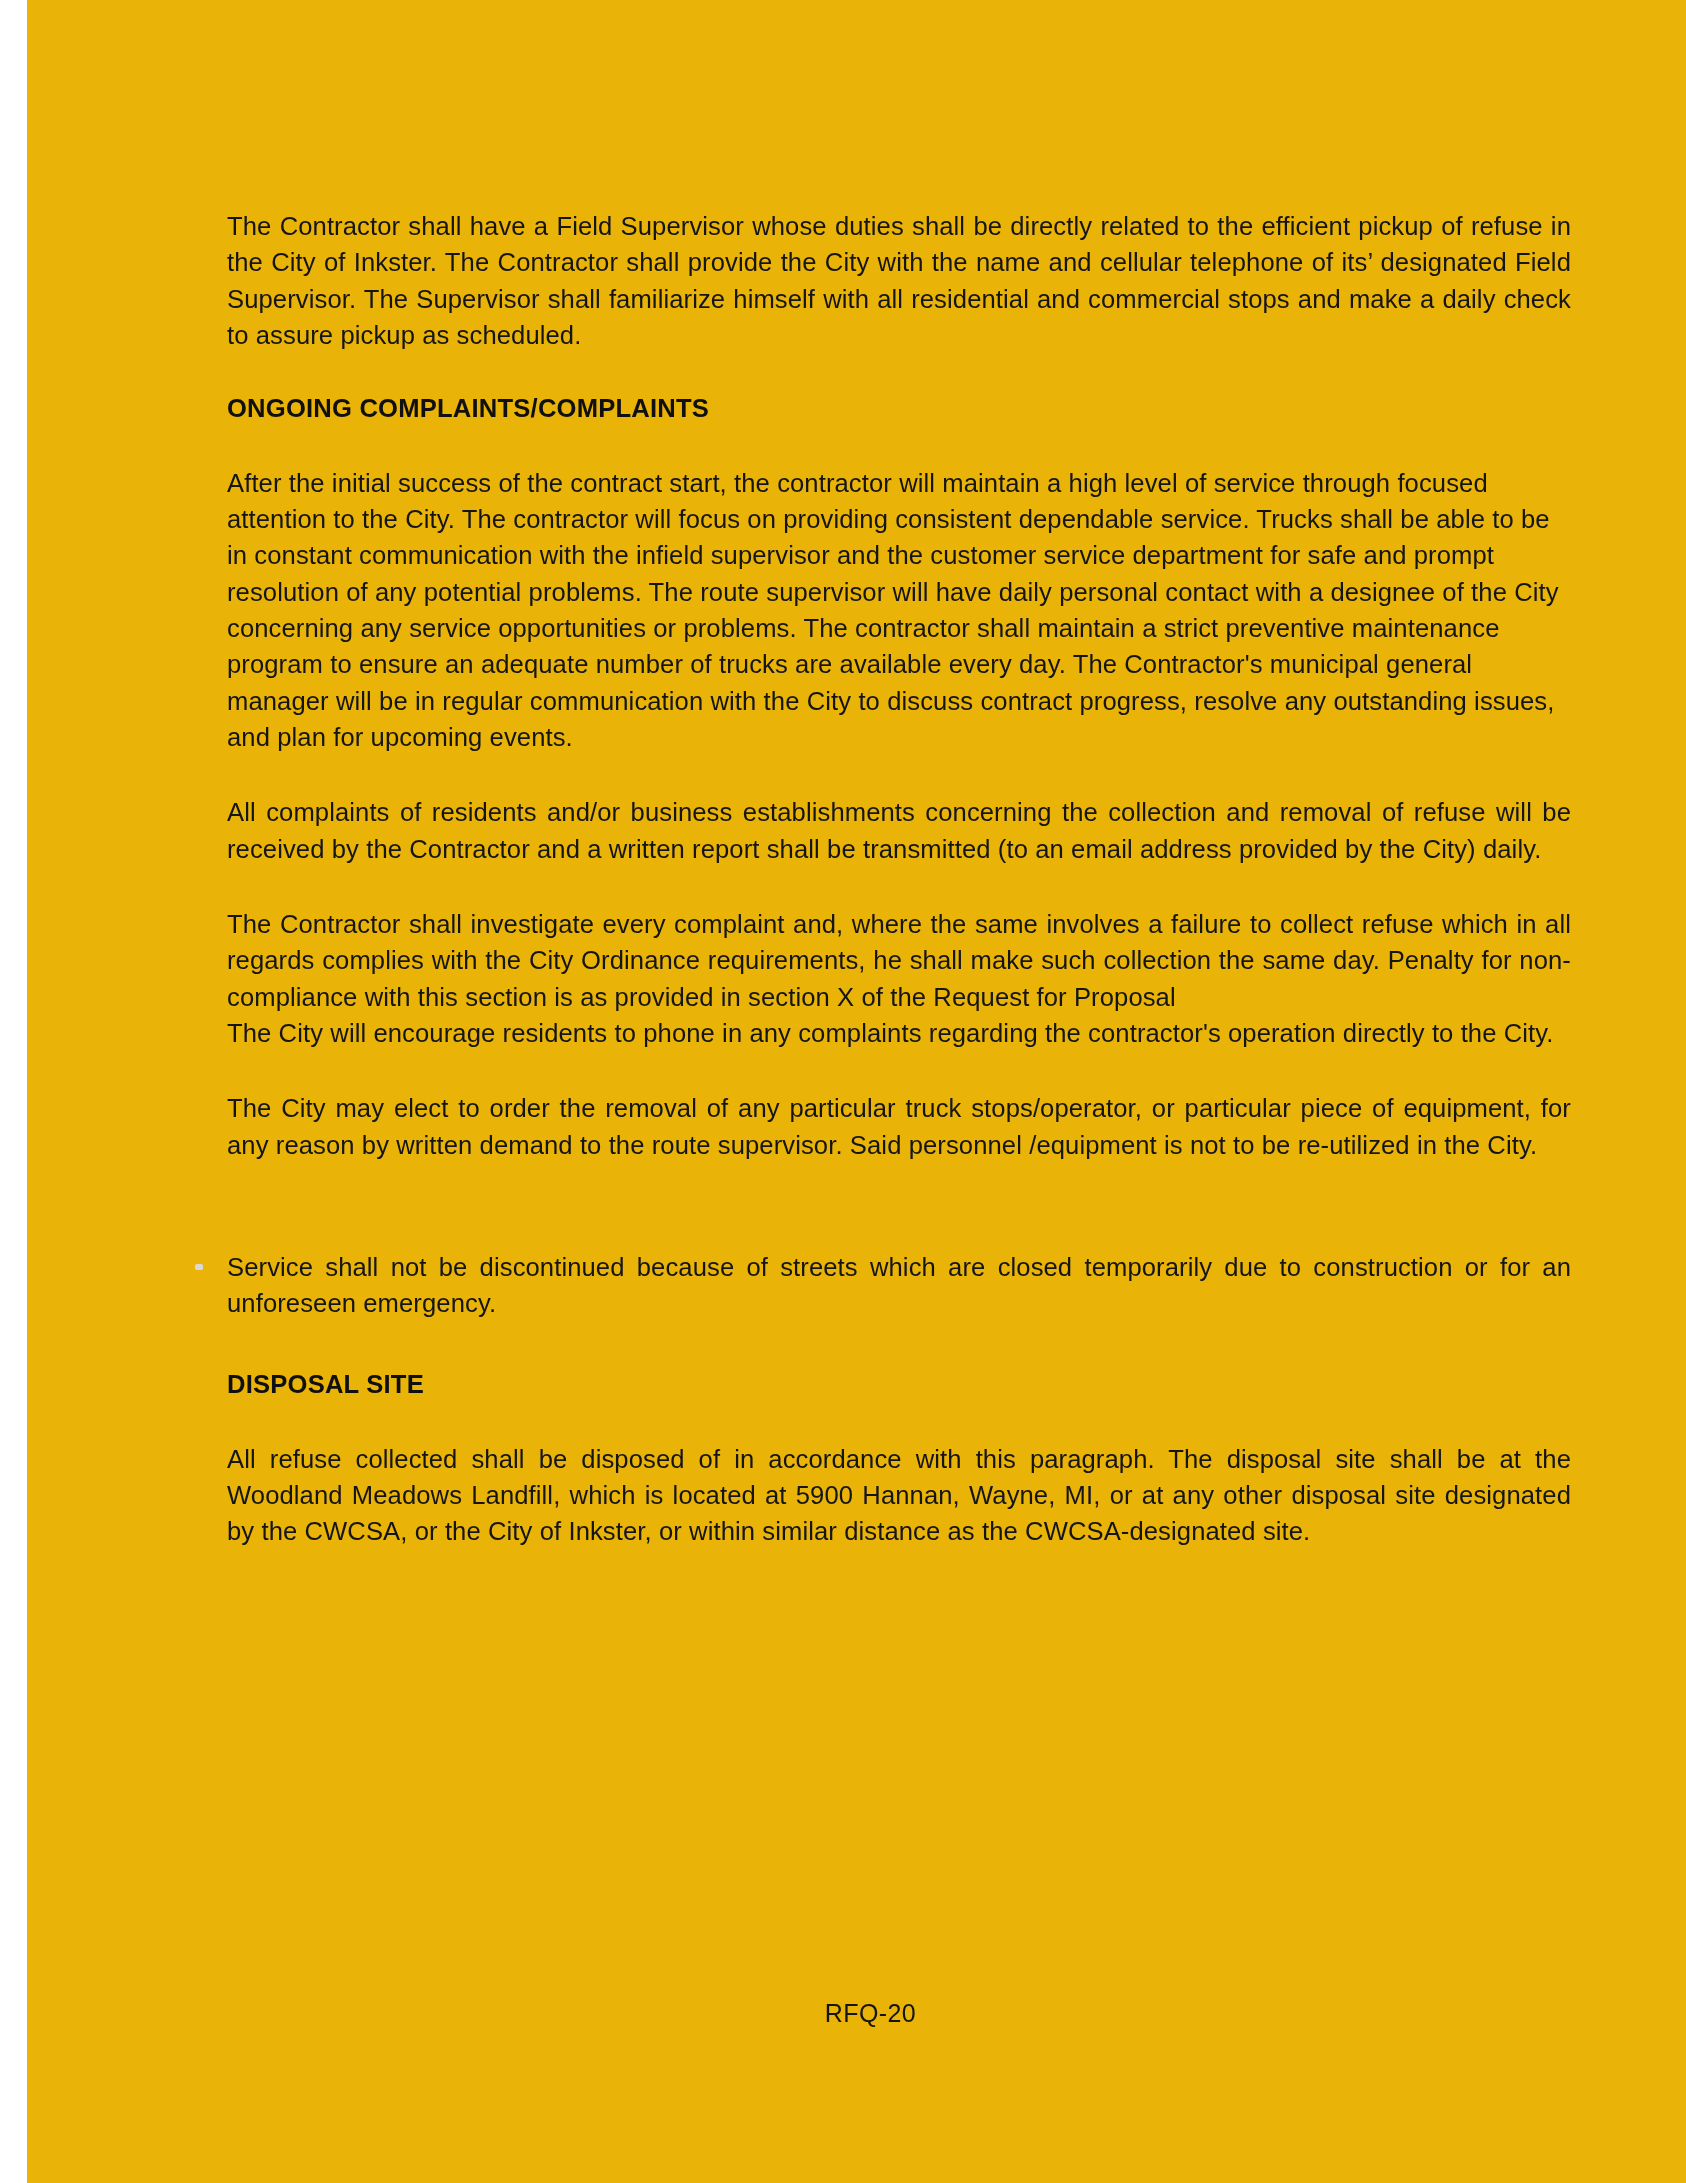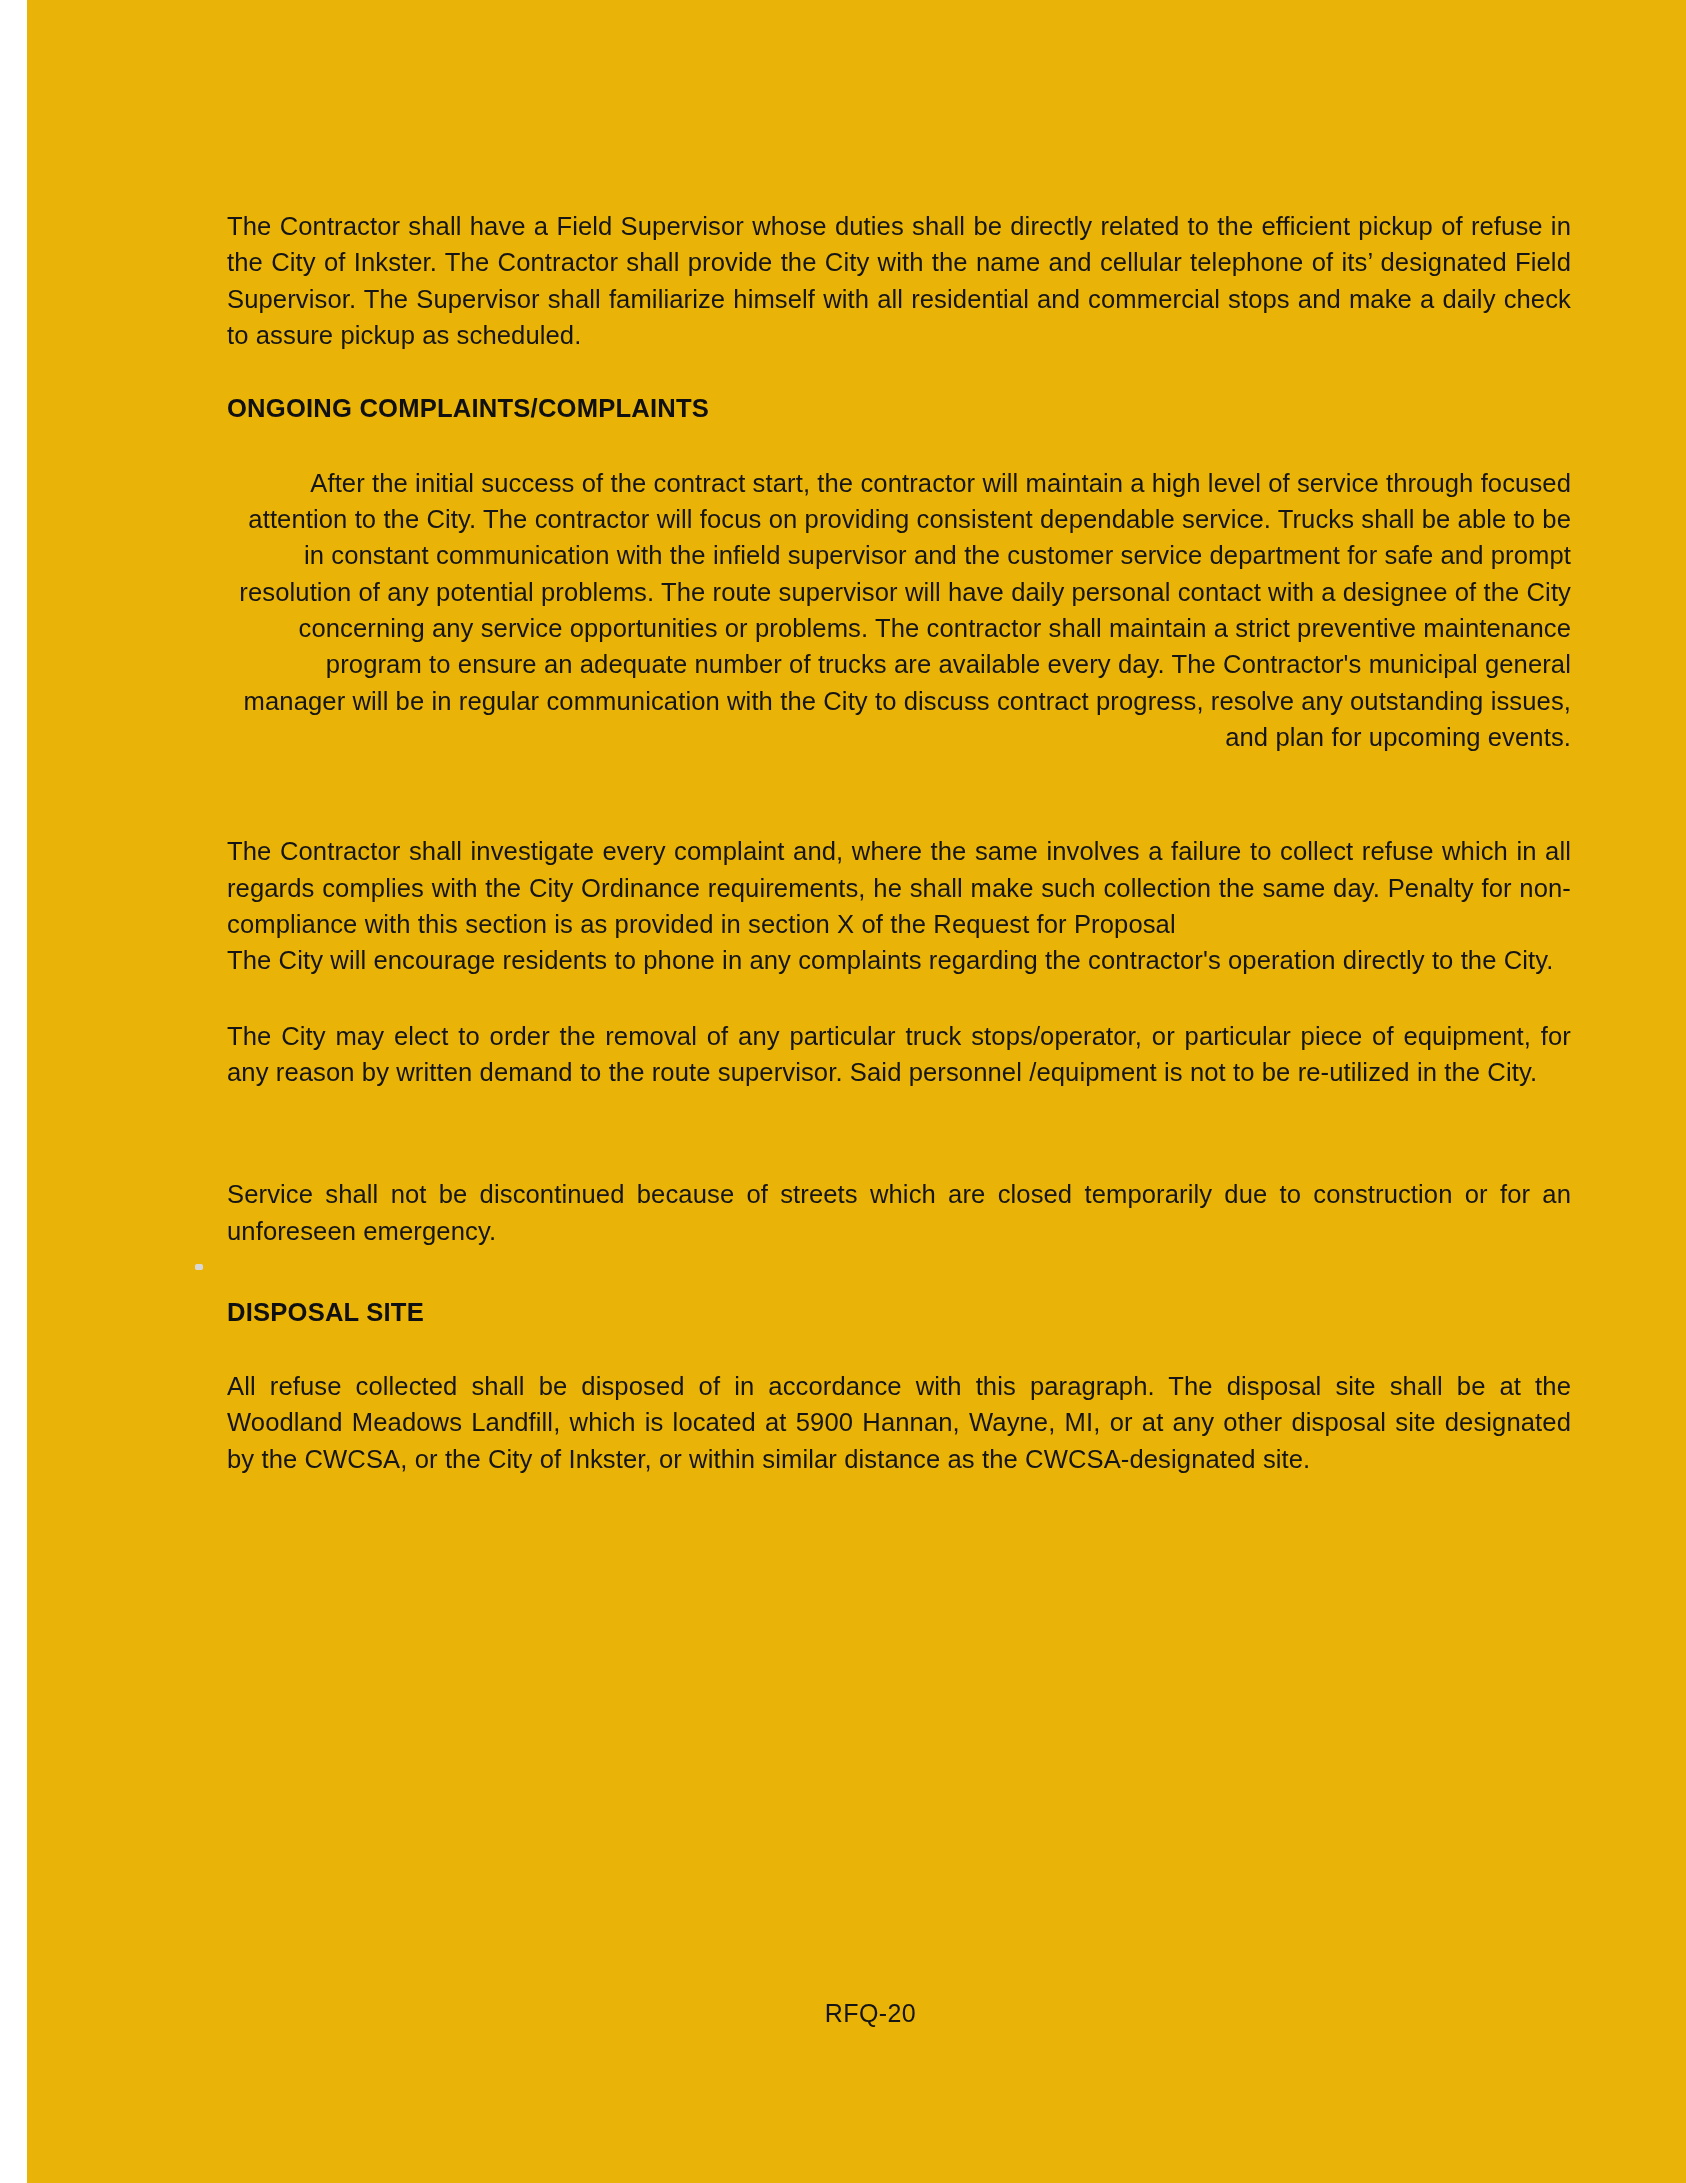--- a/index.html
+++ b/index.html
@@ -31,21 +31,21 @@
     line-height: 1.42;
     color: #151515;
     letter-spacing: 0.1px;
     -webkit-font-smoothing: antialiased;
   }
   p.justified {
     text-align: justify;
     text-justify: inter-word;
   }
   p.ragged {
-    text-align: right;
+    text-align: left;
   }
   .gap-md { height: 39px; }
   .gap-lg { height: 47px; }
   h2.section-heading {
     margin: 0;
     font-size: 25.6px;
     line-height: 1.3;
     font-weight: bold;
     letter-spacing: 0.2px;
     color: #101010;
@@ -82,20 +82,21 @@
     <div class="gap-md"></div>
 
     <h2 class="section-heading">ONGOING COMPLAINTS/COMPLAINTS</h2>
 
     <div class="gap-md"></div>
 
     <p class="body-text ragged">After the initial success of the contract start, the contractor will maintain a high level of service through focused attention to the City.  The contractor will focus on providing consistent dependable service.  Trucks shall be able to be in constant communication with the infield supervisor and the customer service department for safe and prompt resolution of any potential problems.  The route supervisor will have daily personal contact with a designee of the City concerning any service opportunities or problems.  The contractor shall maintain a strict preventive maintenance program to ensure an adequate number of trucks are available every day.  The Contractor's municipal general manager will be in regular communication with the City to discuss contract progress, resolve any outstanding issues, and plan for upcoming events.</p>
 
     <div class="gap-md"></div>
 
+    <p class="body-text justified">All complaints of residents and/or business establishments concerning the collection and removal of refuse will be received by the Contractor and a written report shall be transmitted (to an email address provided by the City) daily.</p>
 
     <div class="gap-md"></div>
 
     <p class="body-text justified">The Contractor shall investigate every complaint and, where the same involves a failure to collect refuse which in all regards complies with the City Ordinance requirements, he shall make such collection the same day.   Penalty for non-compliance with this section is as provided in section X of the Request for Proposal</p>
 
     <p class="body-text justified">The City will encourage residents to phone in any complaints regarding the contractor's operation directly to the City.</p>
 
     <div class="gap-md"></div>
 
     <p class="body-text justified">The City may elect to order the removal of any particular truck stops/operator, or particular piece of equipment, for any reason by written demand to the route supervisor.  Said personnel /equipment is not to be re-utilized in the City.</p>

